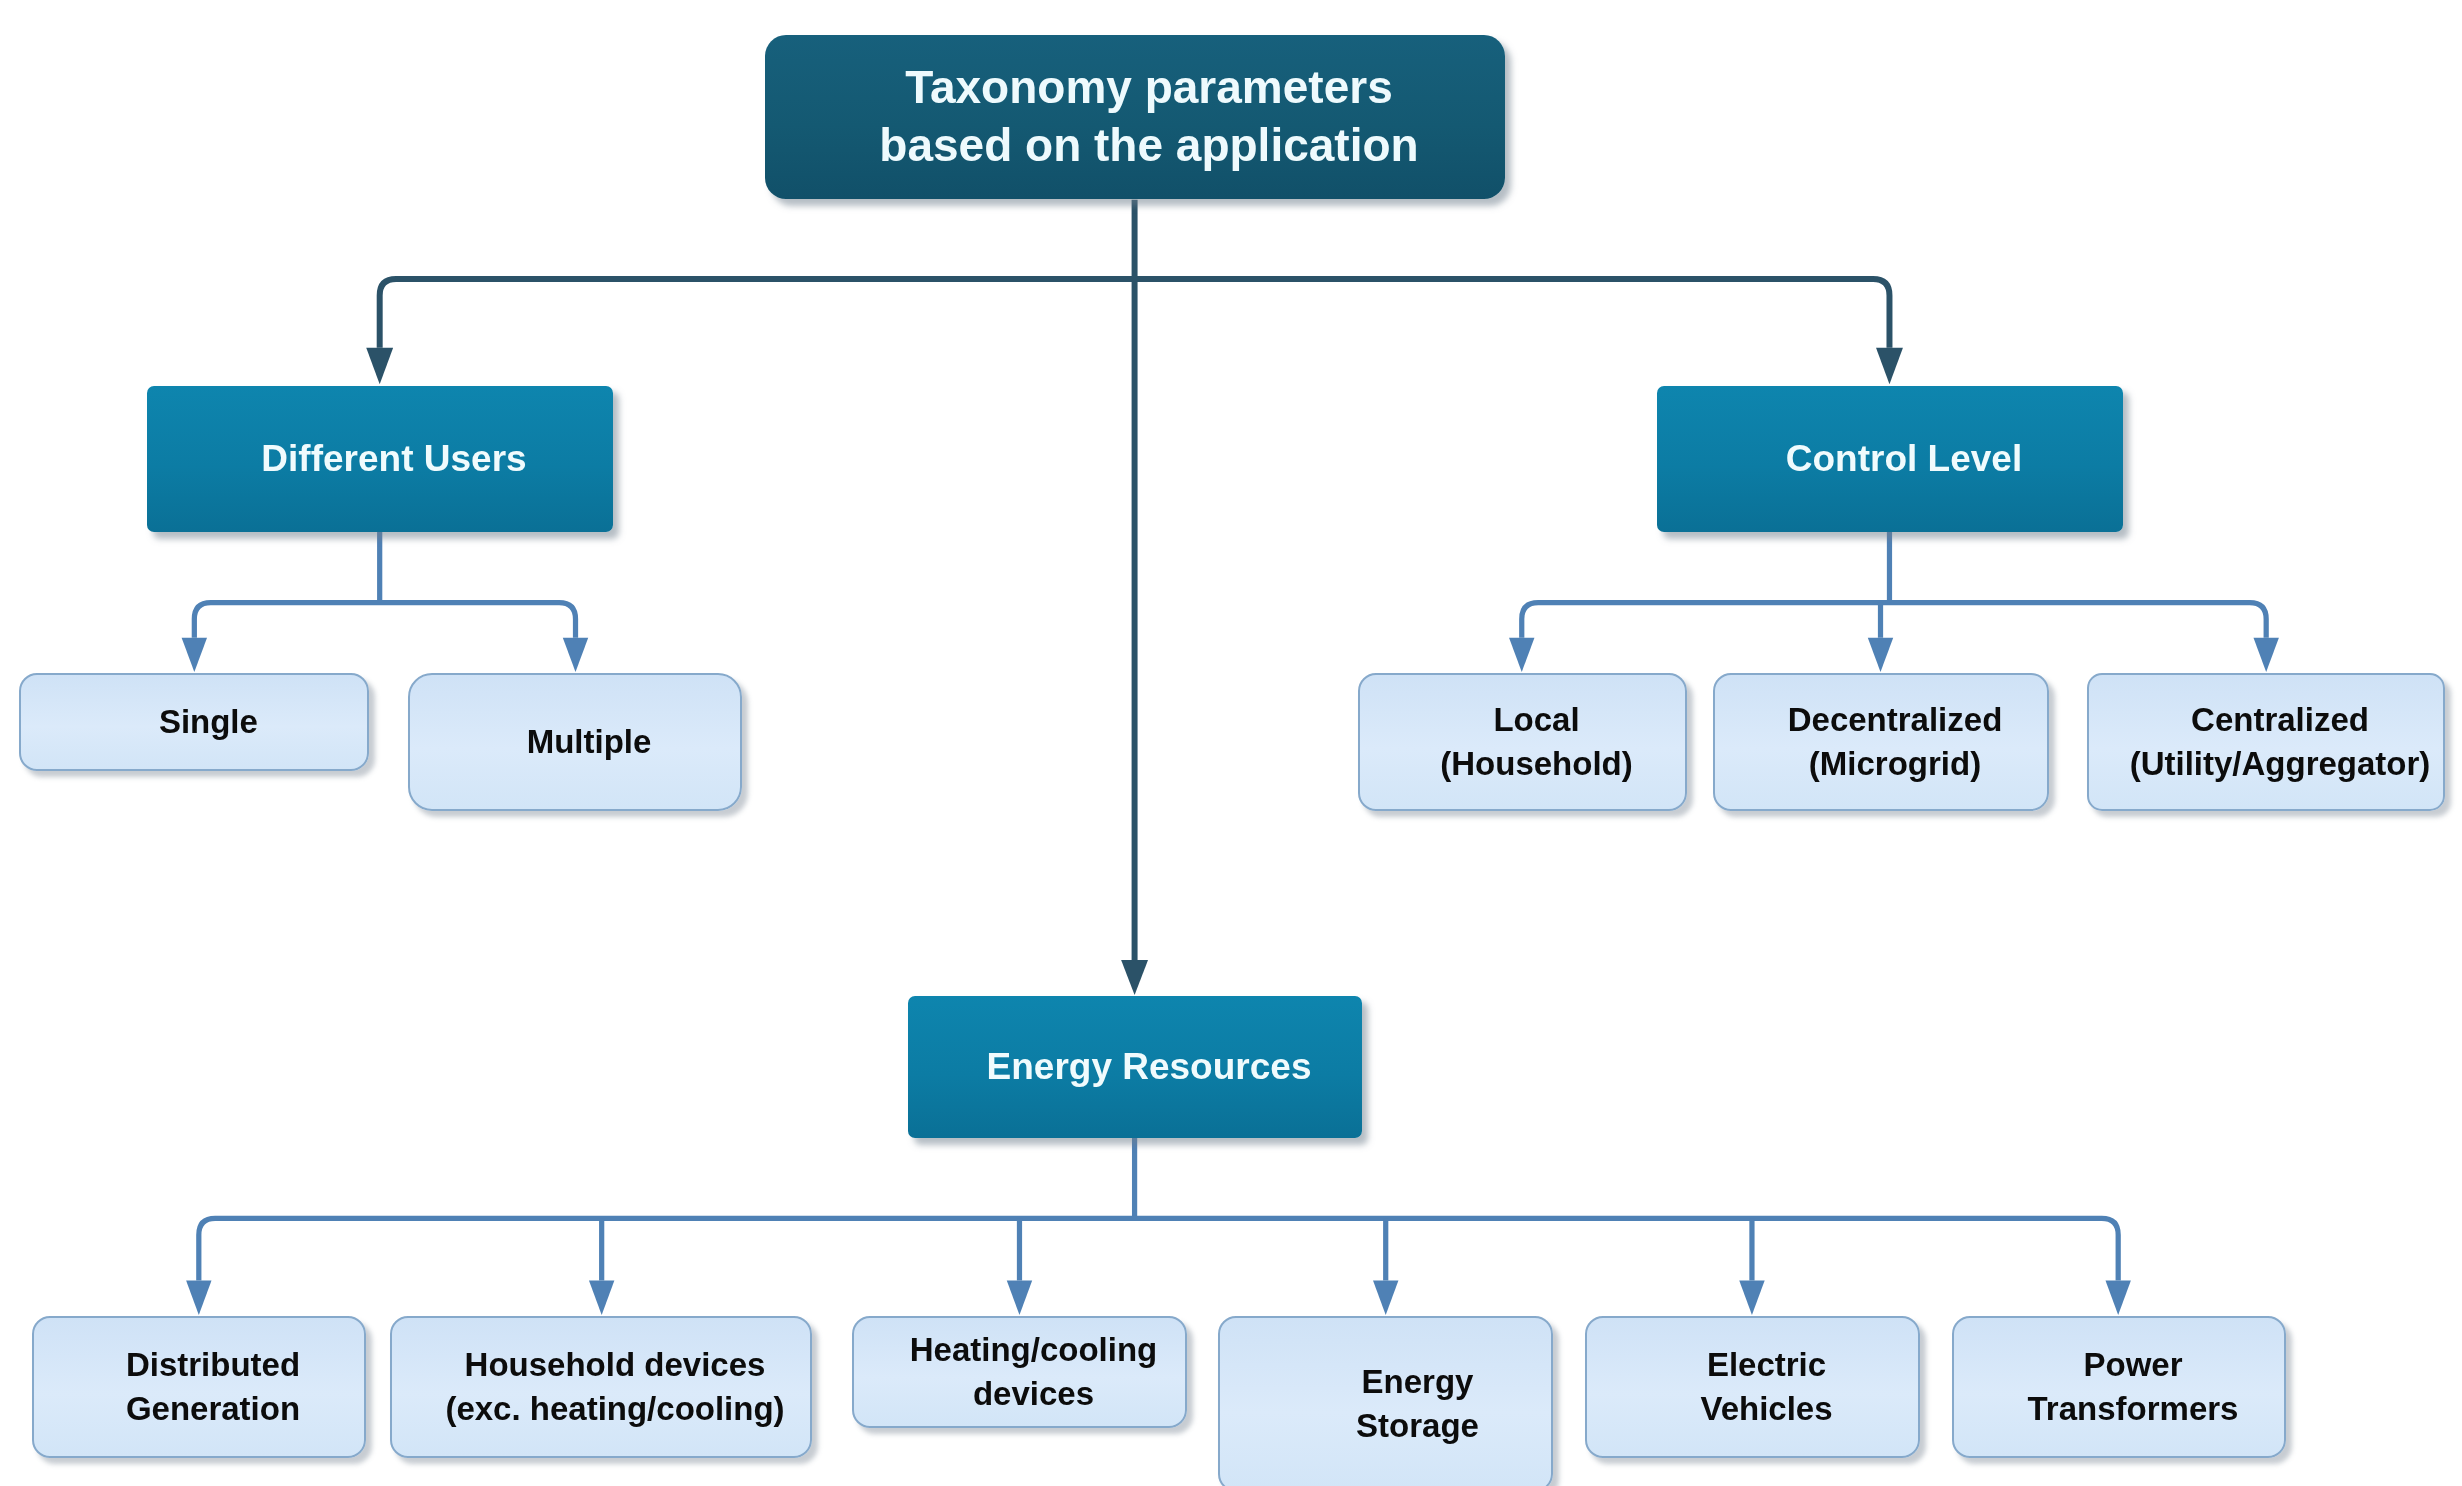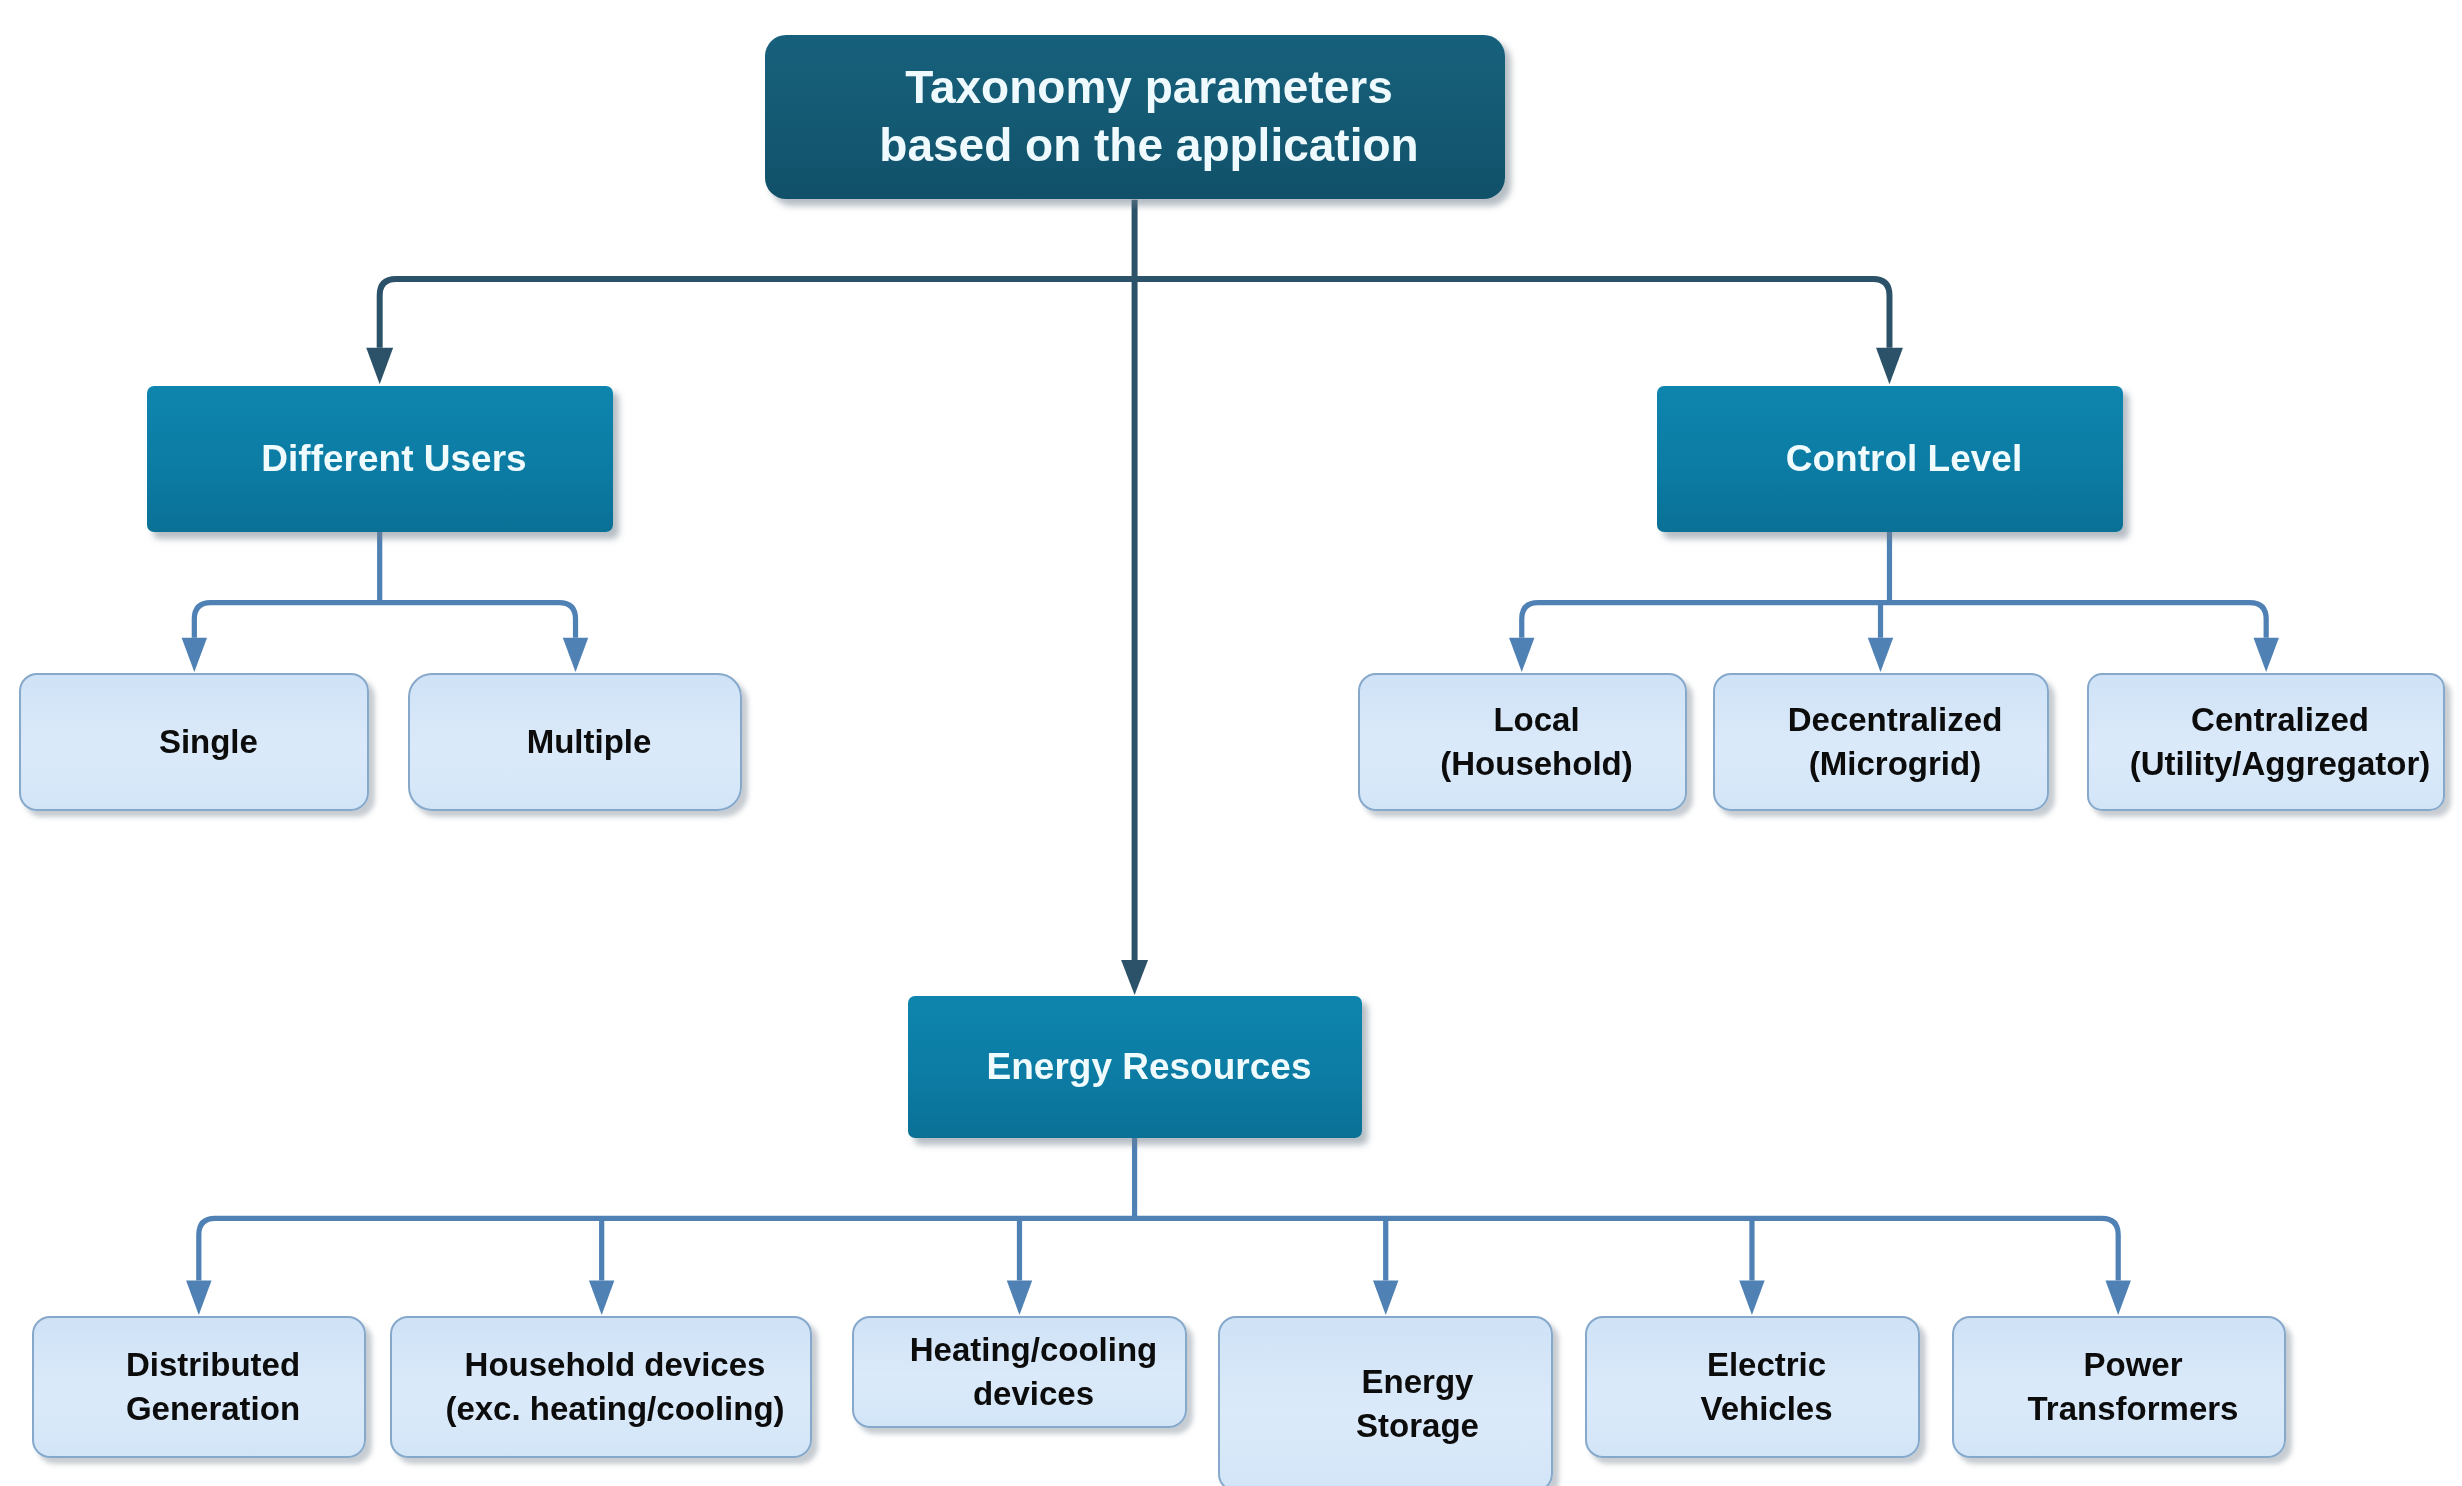--- a/index.html
+++ b/index.html
@@ -35,21 +35,21 @@
     border:2.2px solid #86a9cb;border-radius:18px;color:#0c0c0c;
     box-shadow:5.2px 6px 5.2px rgba(130,142,156,.45);
   }
   .leaf .lbl{font-size:33px;line-height:1.34;}
 
   
   #n-root        {left:765px;top:35px;  width:740px;height:164px;}
   #n-users       {left:147px; top:386px; width:466px;height:146px;}
   #n-control     {left:1657px;top:386px; width:466px;height:146px;}
   #n-energy      {left:908px;top:996px;width:454px;height:142px;}
-  #n-single      {left:19.4px;  top:673px; width:350px;height:138px;align-items:center;}
+  #n-single      {left:19.4px;  top:673px; width:350px;height:98px;align-items:center;}
   #n-multiple    {left:408px; top:673px; width:334px;height:138px;border-radius:24px;}
   #n-local       {left:1358px;top:673px; width:329px;height:138px;}
   #n-decentral   {left:1713px;top:673px; width:336px;height:138px;}
   #n-central     {left:2087px;top:673px; width:358px;height:138px;border-radius:15px;}
   #n-distributed {left:32px;  top:1316px;width:334px;height:142px;}
   #n-household   {left:390px; top:1316px;width:422px;height:142px;}
   #n-heating     {left:852px;top:1316px;width:335px;height:112px;}
   #n-storage     {left:1218px;top:1316px;width:335px;height:176px;padding-left:36px;}
   #n-ev          {left:1585px;top:1316px;width:335px;height:142px;}
   #n-transformer {left:1952px;top:1316px;width:334px;height:142px;}

